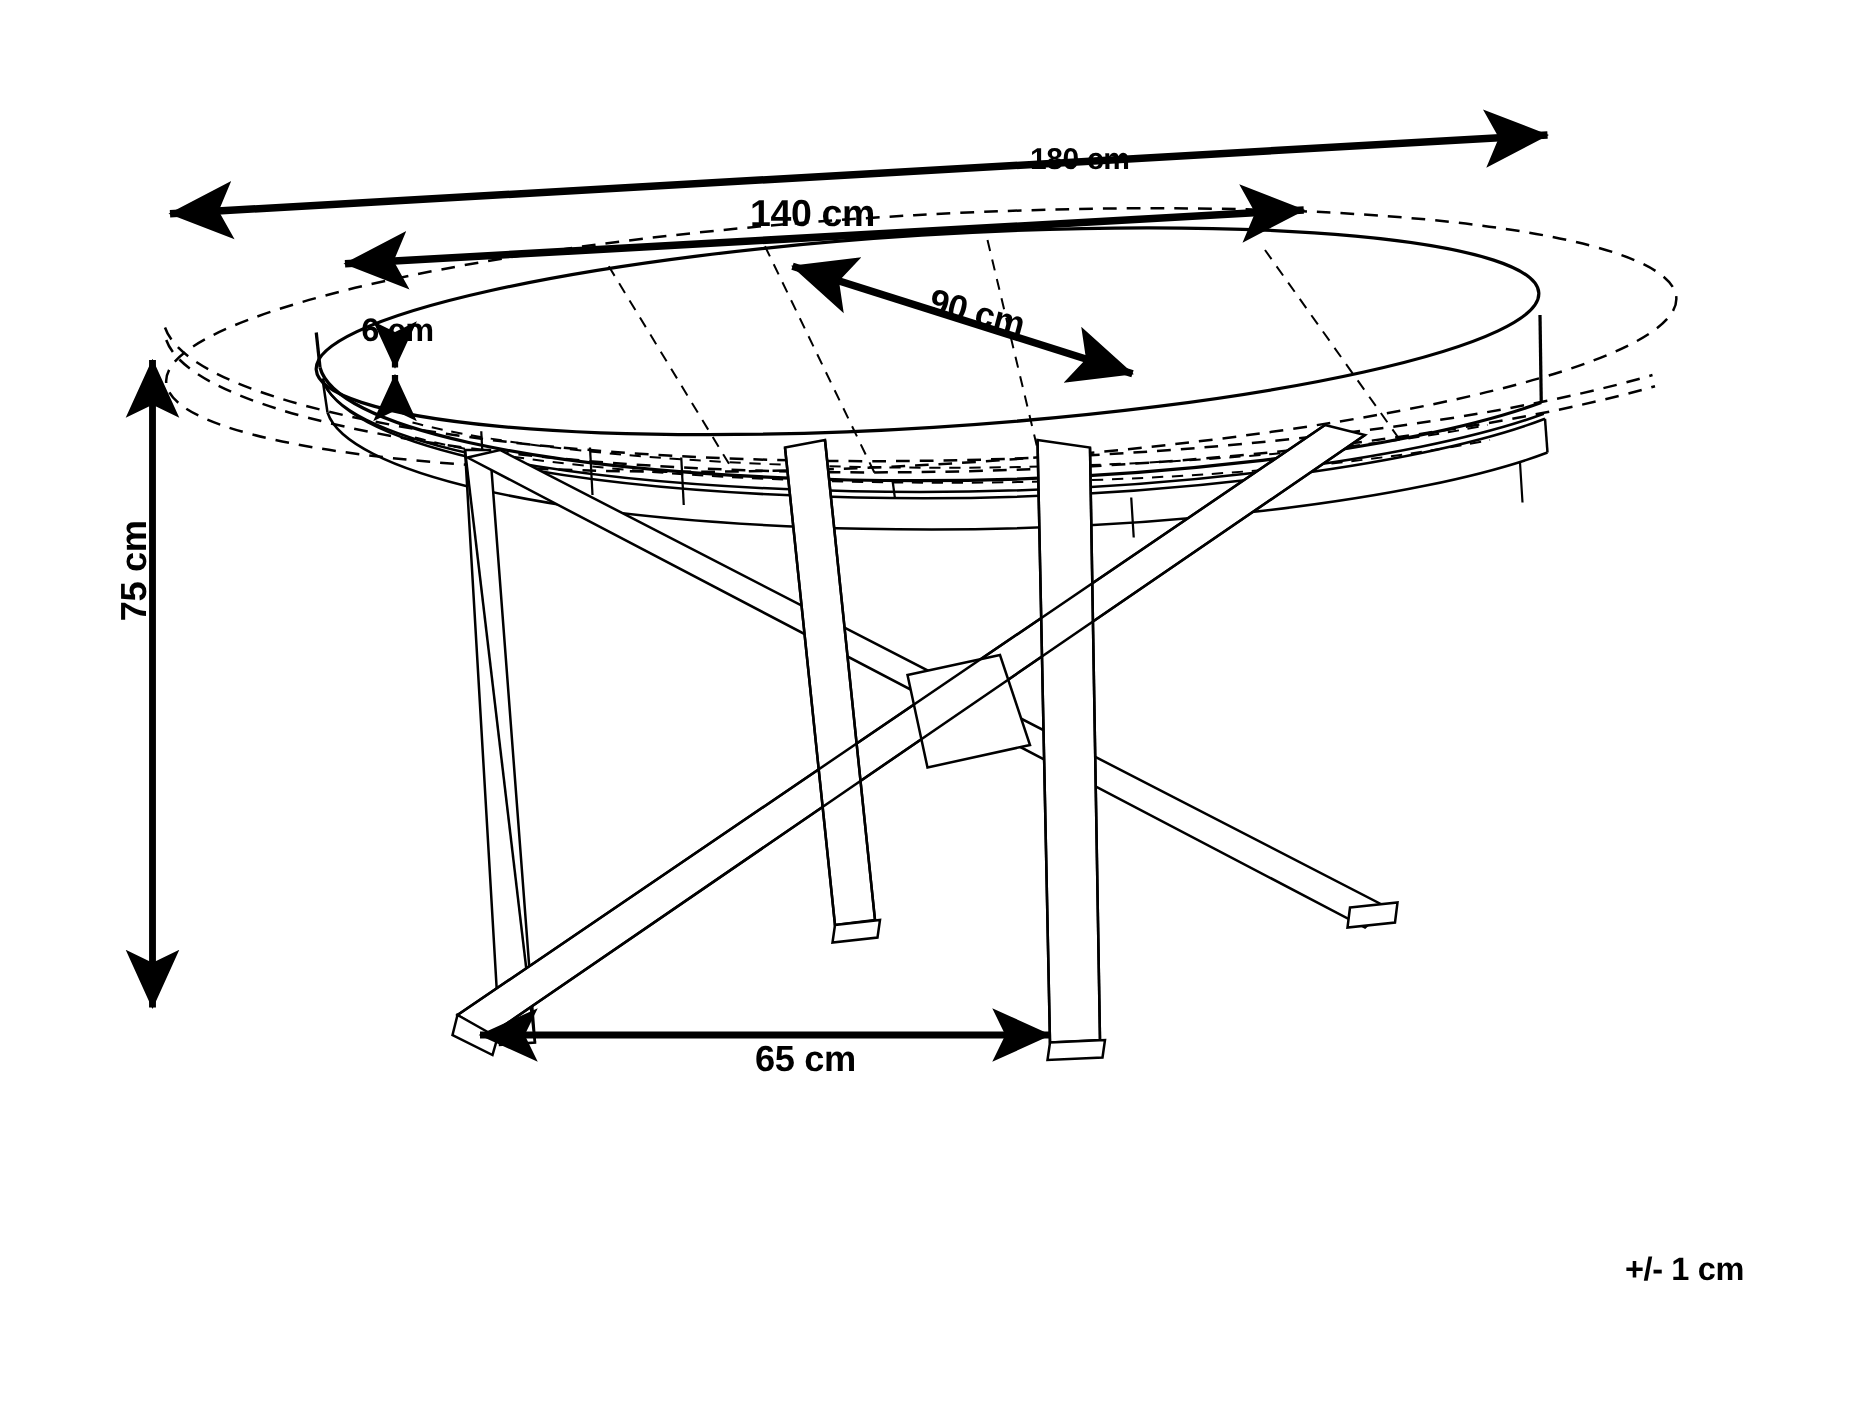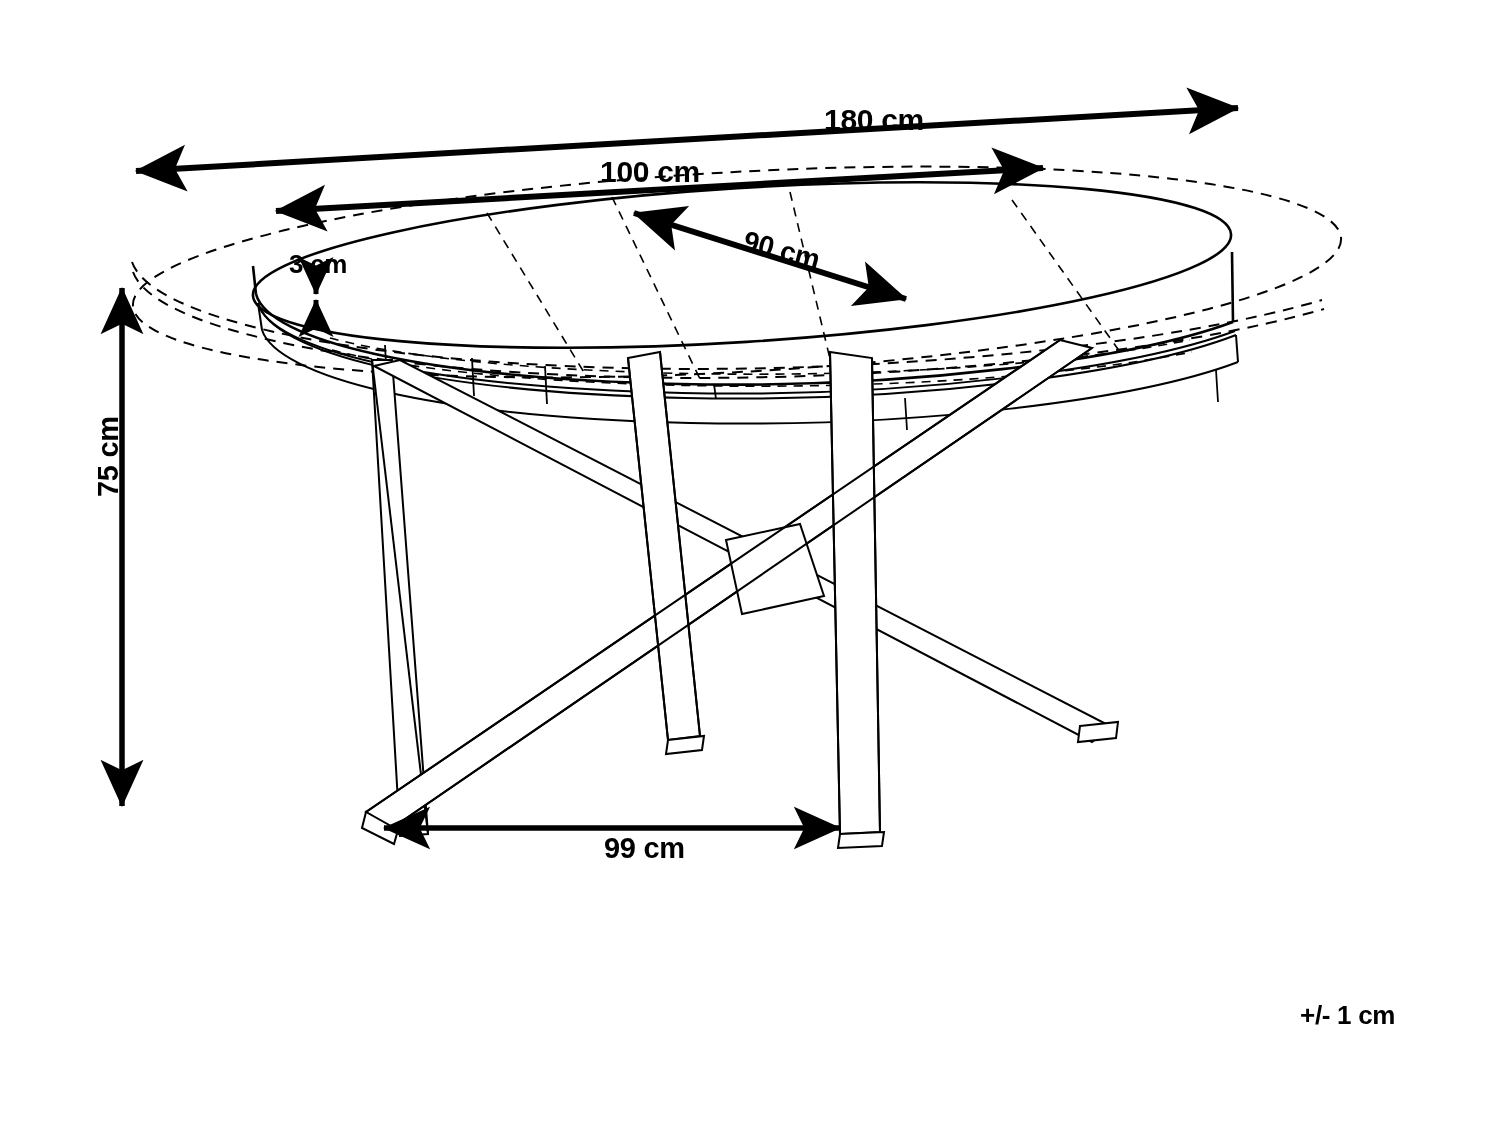--- a/index.html
+++ b/index.html
@@ -25,21 +25,21 @@
   }
   .dim-label {
     position: absolute;
     font-family: "Liberation Sans", sans-serif;
     font-weight: bold;
     color: #000000;
     white-space: nowrap;
     letter-spacing: -0.3px;
     user-select: none;
   }
-  .lbl-180 { left: 824px; top: 103px;  font-size: 30px; }
+  .lbl-180 { left: 824px; top: 114px;  font-size: 24px; }
   .lbl-140 { left: 600px; top: 155px;  font-size: 30px; }
   .lbl-90  { left: 748px; top: 225px;  font-size: 28px; transform: rotate(15deg); transform-origin: left top; }
   .lbl-2   { left: 289px; top: 249px;  font-size: 26px; }
   .lbl-75  { left: 92px;  top: 497px;  font-size: 29px; transform: rotate(-90deg); transform-origin: left top; }
   .lbl-65  { left: 604px; top: 832px;  font-size: 29px; }
   .lbl-tol { left: 1300px; top: 1000px; font-size: 26px; }
 </style>
 </head>
 <body>
 
@@ -154,25 +154,25 @@
       <line x1="122" y1="288" x2="122" y2="806" stroke="#000" stroke-width="5.5" marker-start="url(#arrTail)" marker-end="url(#arrHead)"></line>
     </g>
 
     <g>
       <line x1="384" y1="828" x2="840" y2="828" stroke="#000" stroke-width="5.5" marker-start="url(#arrTail)" marker-end="url(#arrHead)"></line>
     </g>
   </svg>
 
   <div class="dim-label lbl-180">180 cm</div>
 
-  <div class="dim-label lbl-140">100 cm</div>
+  <div class="dim-label lbl-140">140 cm</div>
 
   <div class="dim-label lbl-90">90 cm</div>
 
-  <div class="dim-label lbl-2">3 cm</div>
+  <div class="dim-label lbl-2">6 cm</div>
 
   <div class="dim-label lbl-75">75 cm</div>
 
-  <div class="dim-label lbl-65">99 cm</div>
+  <div class="dim-label lbl-65">65 cm</div>
 
   <div class="dim-label lbl-tol">+/- 1 cm</div>
 
 </div>
 
 </body></html>

